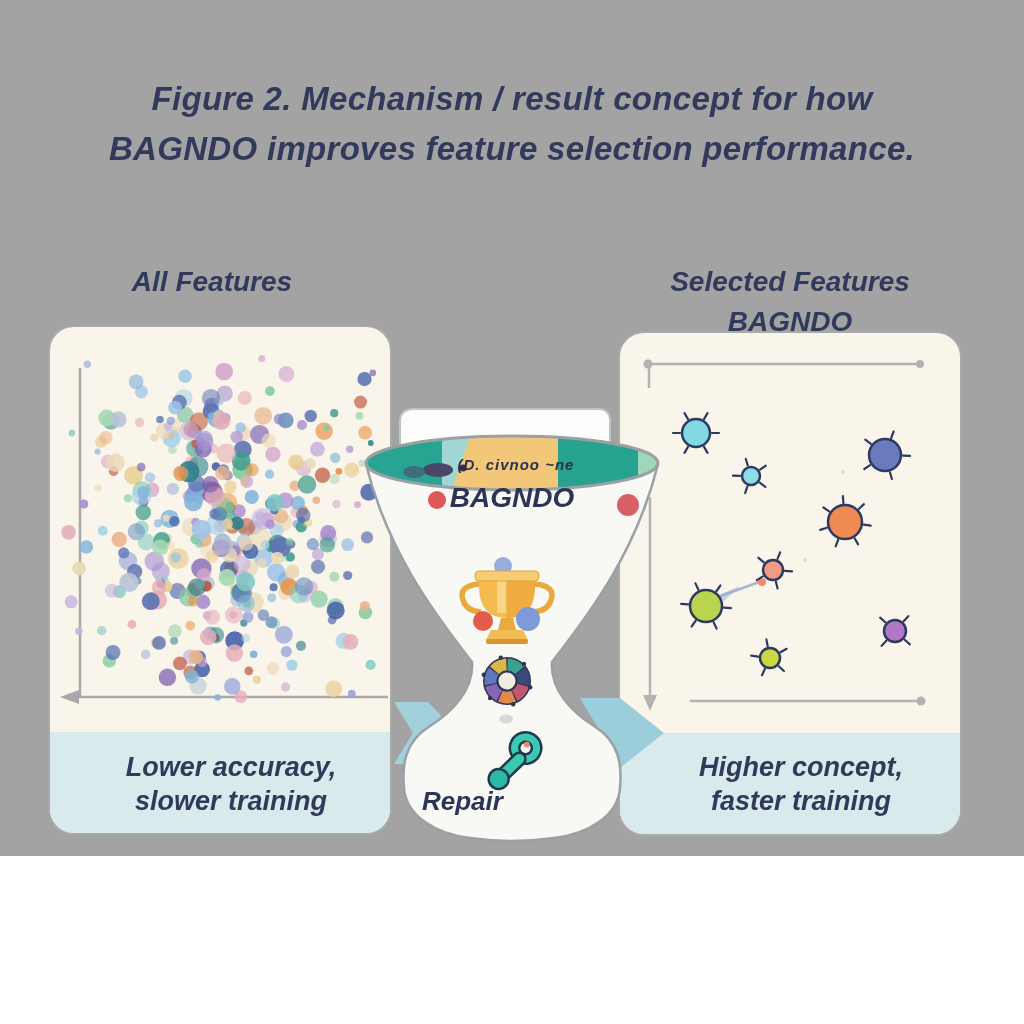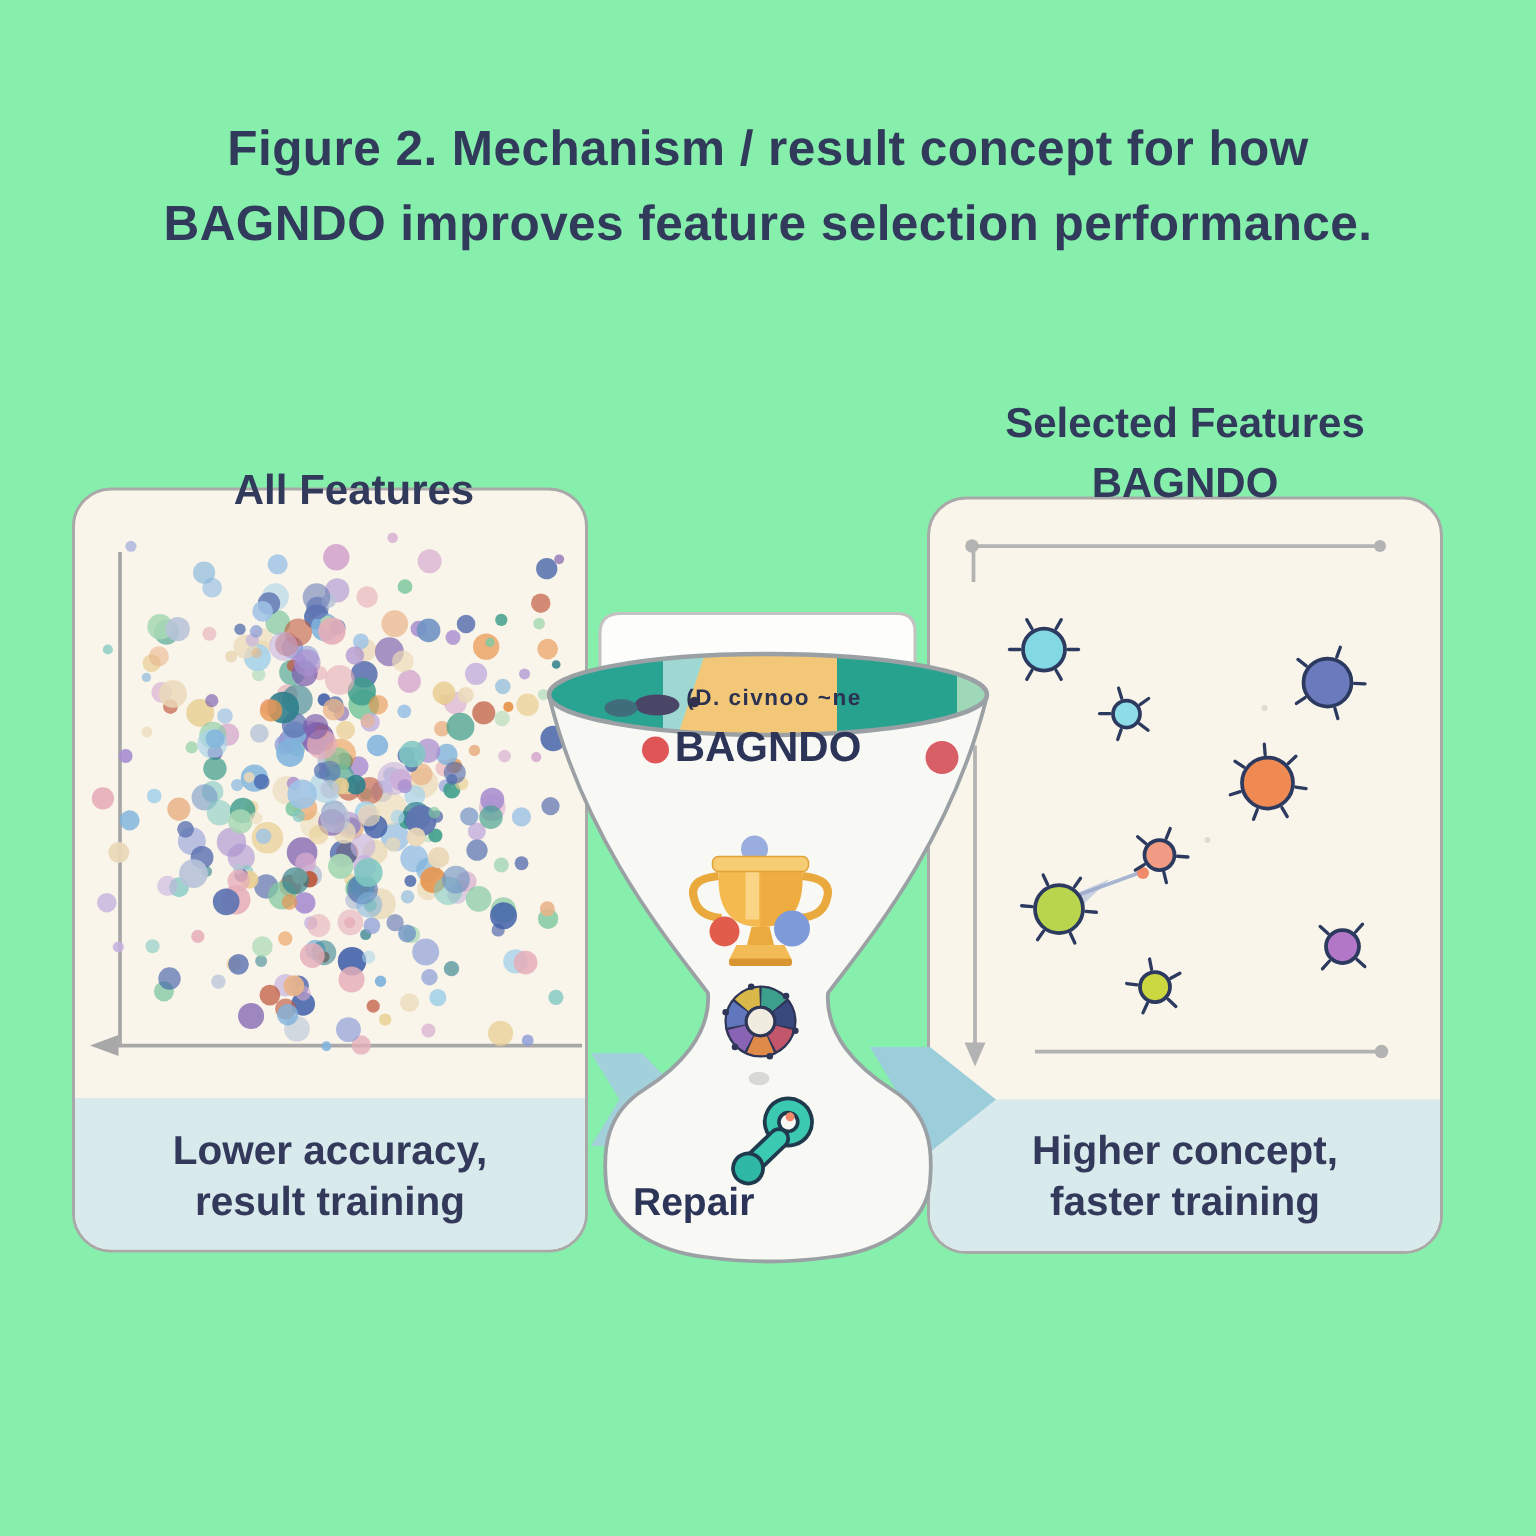--- a/index.html
+++ b/index.html
@@ -1,44 +1,44 @@
 <!DOCTYPE html>
 <html style="--title-text: #323a5c; --card-fill: #faf5ea; --card-border: #a9a9a9; --band-fill: #d8eaec; --arrow-fill: #9ecfdc; --funnel-fill: #f6f6f3; --funnel-stroke: #9aa0a3; --rim-teal: #2aa492; --rim-gold: #f2c878; --accent-red: #e25c4b; --accent-blue: #7e9ad8; --outline-navy: #2c3a60;"><head>
 <meta charset="utf-8">
 <style>
   html,body{margin:0;padding:0;background:#ffffff;}
   .stage{
-    position:relative;width:1024px;height:1024px;background:#86efac;overflow:hidden;
-    font-family:"Liberation Sans","DejaVu Sans",sans-serif;color:var(--title-text,#323a5c);
+    position:relative;width:1024px;height:856px;background:#a3a3a3;overflow:hidden;
+    font-family:"Liberation Sans","DejaVu Sans",sans-serif;color:var(--title-text,#323a5c);font-style:italic;
   }
   .title{
     position:absolute;left:0;top:74px;width:1024px;text-align:center;
     font-size:33px;font-weight:700;line-height:50px;letter-spacing:.3px;z-index:5;
   }
   .panel-header{
     position:absolute;text-align:center;font-size:28px;font-weight:700;line-height:40px;z-index:5;
   }
-  .panel-header.left{left:64px;top:262px;width:344px;margin-top:45px;}
+  .panel-header.left{left:40px;top:262px;width:344px;}
   .panel-header.right{left:618px;top:262px;width:344px;text-align:center;}
   .card{
     position:absolute;width:344px;height:510px;top:325px;
     background:var(--card-fill,#faf5ea);
     border:2px solid var(--card-border,#a9a9a9);
     border-radius:26px;box-sizing:border-box;z-index:1;
   }
   .card.left{left:48px;}
   .card.right{left:618px;top:331px;height:505px;}
   .band{
     position:absolute;left:0;right:0;bottom:0;height:101px;
     background:var(--band-fill,#d8eaec);
     border-radius:0 0 24px 24px;
   }
   .caption{
     position:absolute;width:344px;text-align:center;font-size:27px;font-weight:600;
-    line-height:34px;z-index:6;color:#33395a;
+    line-height:34px;z-index:6;color:#33395a;margin-left:11px;
   }
   .caption.left{left:48px;top:750px;}
   .caption.right{left:618px;top:750px;}
   .funnel-label{
     position:absolute;left:402px;top:481px;width:220px;text-align:center;z-index:6;
     font-weight:700;font-size:28px;line-height:34px;color:#2c3458;
   }
   .funnel-label .l2{font-weight:600;}
   .repair-label{
     position:absolute;left:422px;top:786px;width:180px;text-align:left;z-index:6;
@@ -576,19 +576,19 @@
     </g>
   </svg>
 
   <div class="funnel-label">
     <span style="display:block">BAGNDO</span>
   </div>
   <div class="repair-label">Repair</div>
 
   <div class="caption left">
     <span style="display:block">Lower accuracy,</span>
-    <span style="display:block">result training</span>
+    <span style="display:block">slower training</span>
   </div>
   <div class="caption right">
     <span style="display:block">Higher concept,</span>
     <span style="display:block">faster training</span>
   </div>
 </div>
 
 </body></html>

